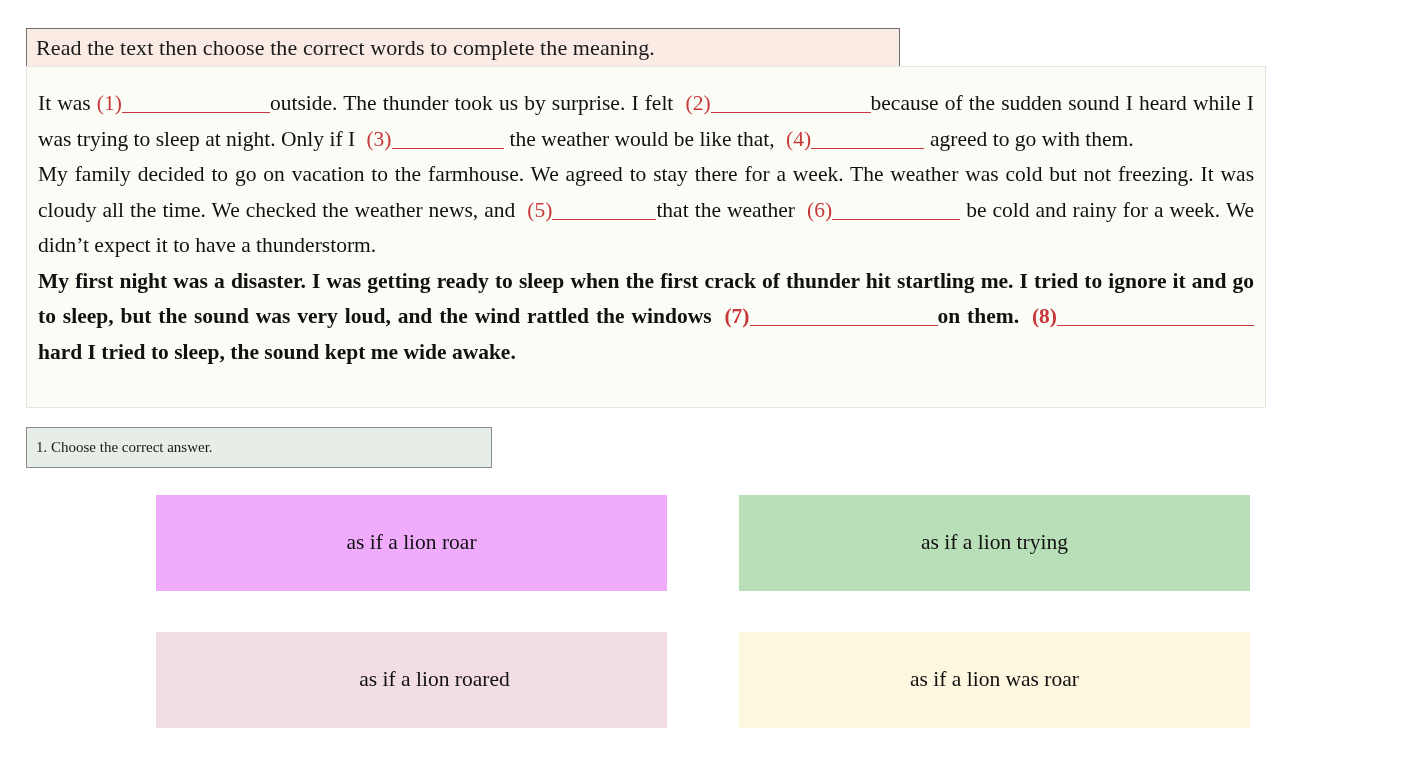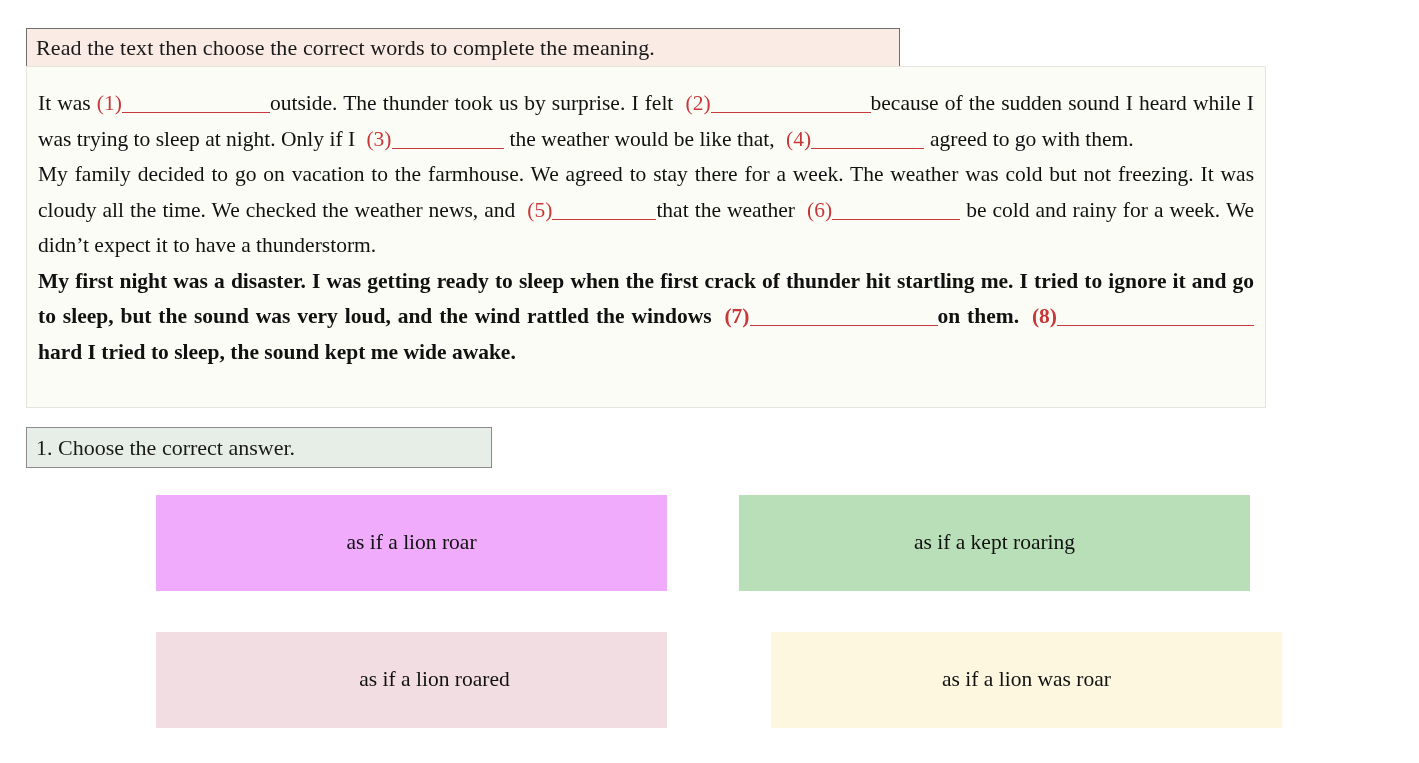--- a/index.html
+++ b/index.html
@@ -90,21 +90,21 @@
     width: 466px;
     height: 41px;
     box-sizing: border-box;
     background: #e7eee7;
     border: 1px solid #8b8b8b;
     display: flex;
     align-items: center;
     padding: 0 9px;
   }
   .question-label .txt {
-    font-size: 22px;
+    font-size: 15px;
     white-space: nowrap;
   }
 
   
   .options {
     position: absolute;
     left: 156px;
     top: 495px;
     width: 1096px;
     height: 234px;
@@ -148,23 +148,23 @@
 
   <div class="question-label">
     <span class="txt">1. Choose the correct answer.</span>
   </div>
 
   <div class="options" id="options-container">
       <div class="option opt-0" style="background: #f0abfc;">
         <span class="label">as if a lion roar</span>
       </div>
       <div class="option opt-1" style="background: rgb(185, 223, 185);">
-        <span class="label">as if a kept roaring</span>
+        <span class="label">as if a lion trying</span>
       </div>
       <div class="option opt-2" style="background: rgb(242, 221, 227); padding-left: 46px;">
         <span class="label">as if a lion roared</span>
       </div>
-      <div class="option opt-3" style="background: rgb(253, 247, 224); margin-left: 32px;">
+      <div class="option opt-3" style="background: rgb(253, 247, 224);">
         <span class="label">as if a lion was roar</span>
       </div>
     </div>
 
 </div>
 
 </body></html>

